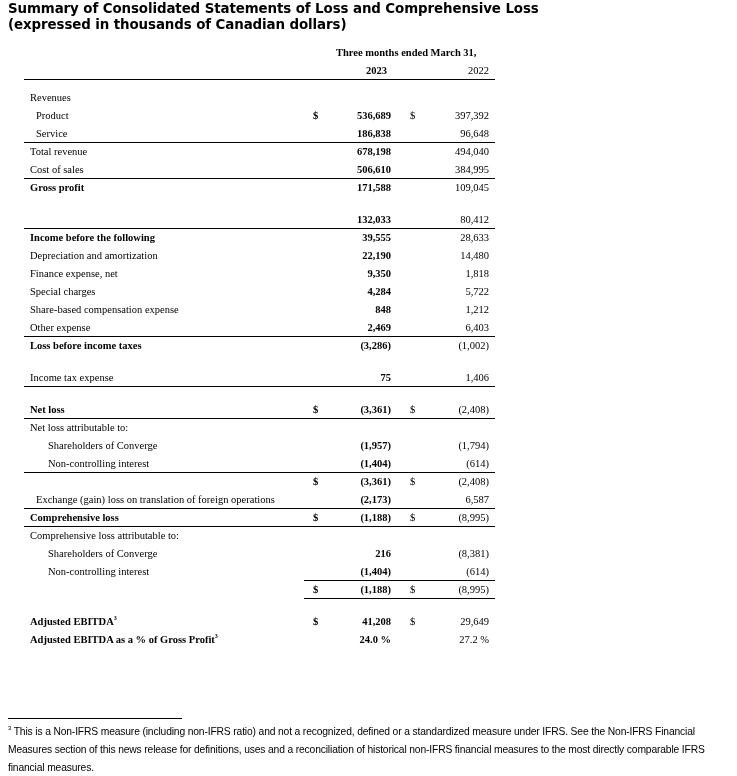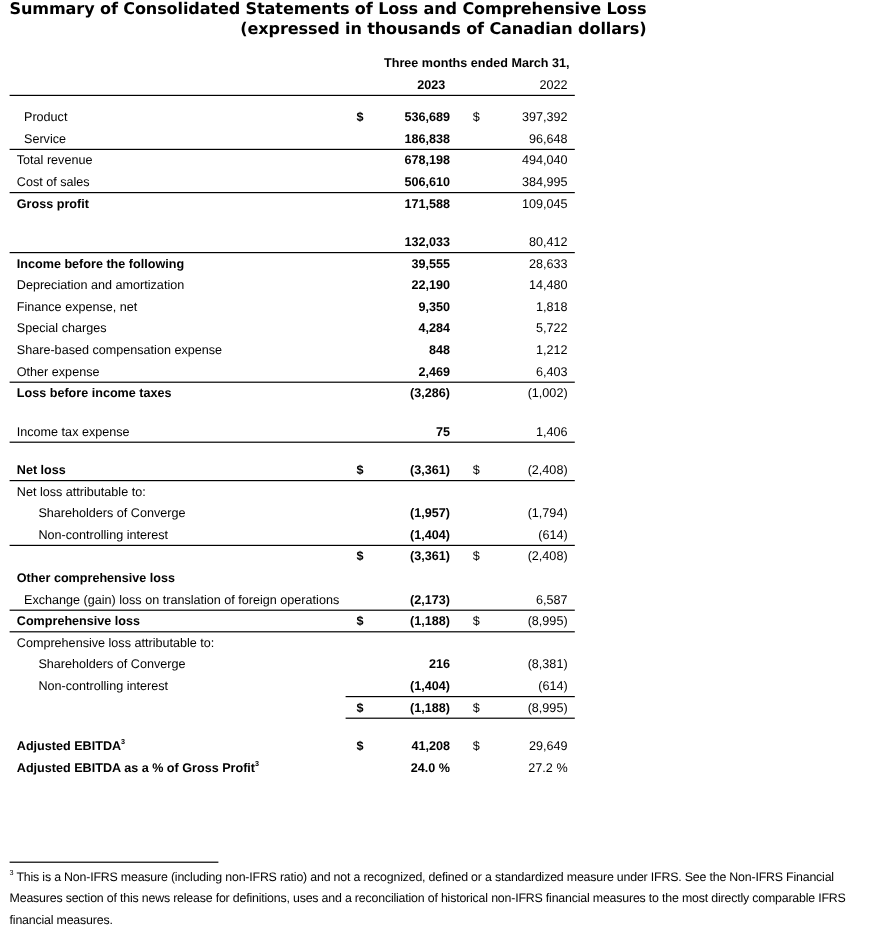--- a/index.html
+++ b/index.html
@@ -1,23 +1,22 @@
 <!DOCTYPE html>
 <html><head>
 <meta charset="utf-8">
 <style>
   html, body { margin: 0; padding: 0; background: #ffffff; }
   body { width: 737px; height: 776px; position: relative; overflow: hidden; color: #000; }
   .title {
     position: absolute; left: 8px; top: 1px;
     font-family: "DejaVu Sans", sans-serif; font-weight: bold; font-size: 13.4px; line-height: 16px;
     letter-spacing: -0.1px;
-    text-align: right;
   }
-  .tbl { position: absolute; left: 8px; top: 44px; width: 471px; font-family: Liberation Sans, sans-serif; font-size: 10.5px; }
+  .tbl { position: absolute; left: 24px; top: 44px; width: 471px; font-family: Liberation Serif, serif; font-size: 10.5px; }
   .row { position: relative; height: 18px; line-height: 18px; }
   .row.b-bottom::after { content: ""; position: absolute; left: 0; right: 0; bottom: 0; border-bottom: 1.5px solid #000; }
   .row.b-bottom-val::after { content: ""; position: absolute; left: 280px; right: 0; bottom: 0; border-bottom: 1.5px solid #000; }
   .lbl { position: absolute; left: 6px; top: 0; white-space: nowrap; }
   .lbl.i1 { left: 12px; }
   .lbl.i2 { left: 24px; }
   .bold { font-weight: bold; }
   .cur1 { position: absolute; left: 289px; top: 0; font-weight: bold; }
   .v1 { position: absolute; right: 104px; top: 0; font-weight: bold; text-align: right; }
   .cur2 { position: absolute; left: 386px; top: 0; }
@@ -44,20 +43,23 @@
 
   <div class="row">
     <span class="hdr1">Three months ended March 31,</span>
   </div>
   <div class="row b-bottom">
     <span class="hdr-y1">2023</span>
     <span class="hdr-y2">2022</span>
   </div>
   <div class="row" style="height:9px"></div>
 
+  <div class="row">
+    <span class="lbl">Revenues</span>
+  </div>
 
   <div class="row">
     <span class="lbl i1">Product</span>
     <span class="cur1">$</span>
     <span class="v1">536,689</span>
     <span class="cur2">$</span>
     <span class="v2">397,392</span>
   </div>
 
   <div class="row b-bottom">
@@ -164,23 +166,20 @@
     <span class="v2">(614)</span>
   </div>
 
   <div class="row">
     <span class="cur1">$</span>
     <span class="v1">(3,361)</span>
     <span class="cur2">$</span>
     <span class="v2">(2,408)</span>
   </div>
 
-  <div class="row">
-    <span class="lbl bold">Other comprehensive loss</span>
-  </div>
 
   <div class="row b-bottom">
     <span class="lbl i1">Exchange (gain) loss on translation of foreign operations</span>
     <span class="v1">(2,173)</span>
     <span class="v2">6,587</span>
   </div>
 
   <div class="row b-bottom">
     <span class="lbl bold">Comprehensive loss</span>
     <span class="cur1">$</span>

